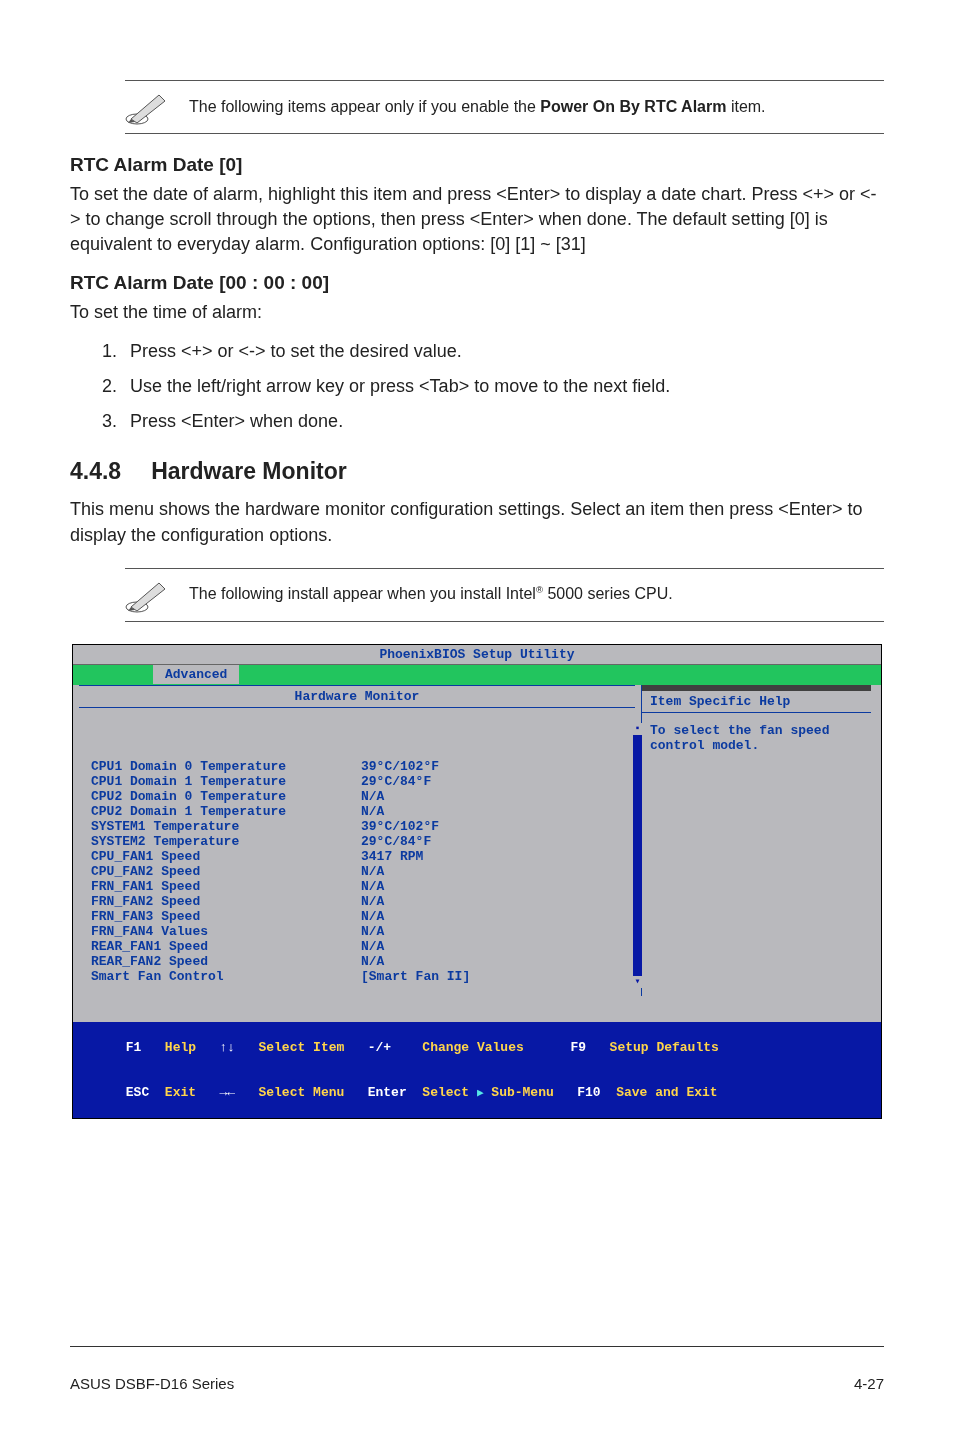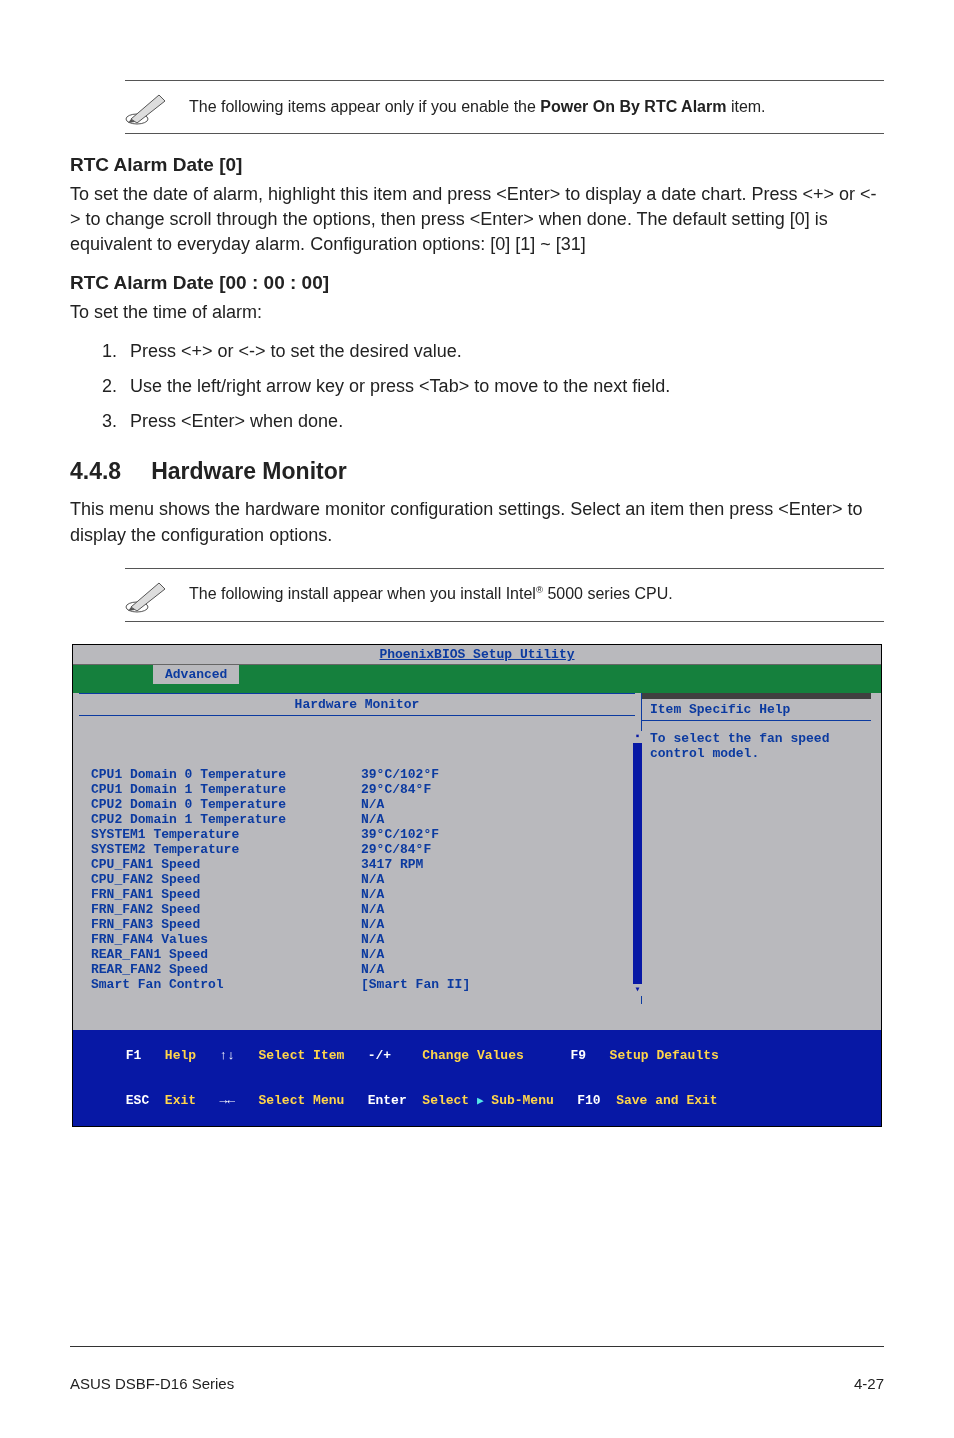--- a/index.html
+++ b/index.html
@@ -57,25 +57,24 @@
     font-weight: bold;
     font-size: 13px;
     color: #0b3aa0;
     border: 1px solid #000;
   }
   .bios-title {
     background: #b9b9bd;
     text-align: center;
     padding: 2px 0;
     border-bottom: 1px solid #666;
-    text-decoration: underline;
   }
   .bios-tabs {
-    background: #15803d;
-    height: 28px;
+    background: #22c55e;
+    height: 20px;
     position: relative;
   }
   .bios-tab {
     position: absolute;
     top: 0; left: 80px;
     background: #b9b9bd;
     color: #0b3aa0;
     padding: 2px 12px;
   }
   .bios-body {

